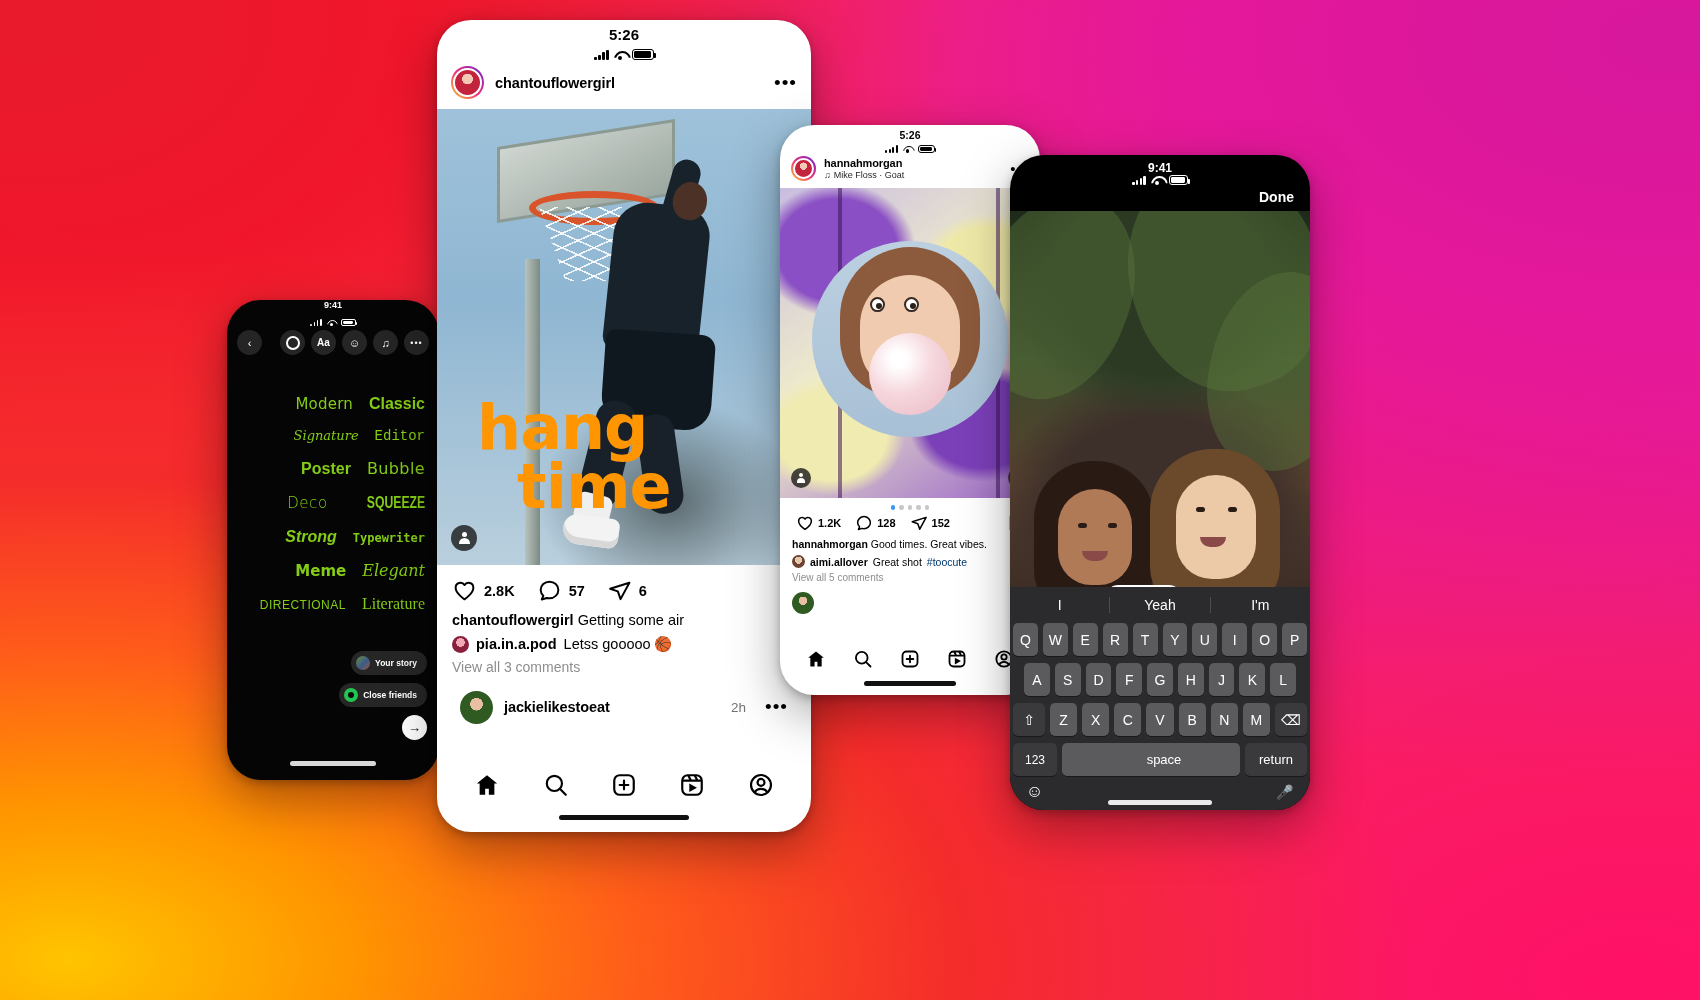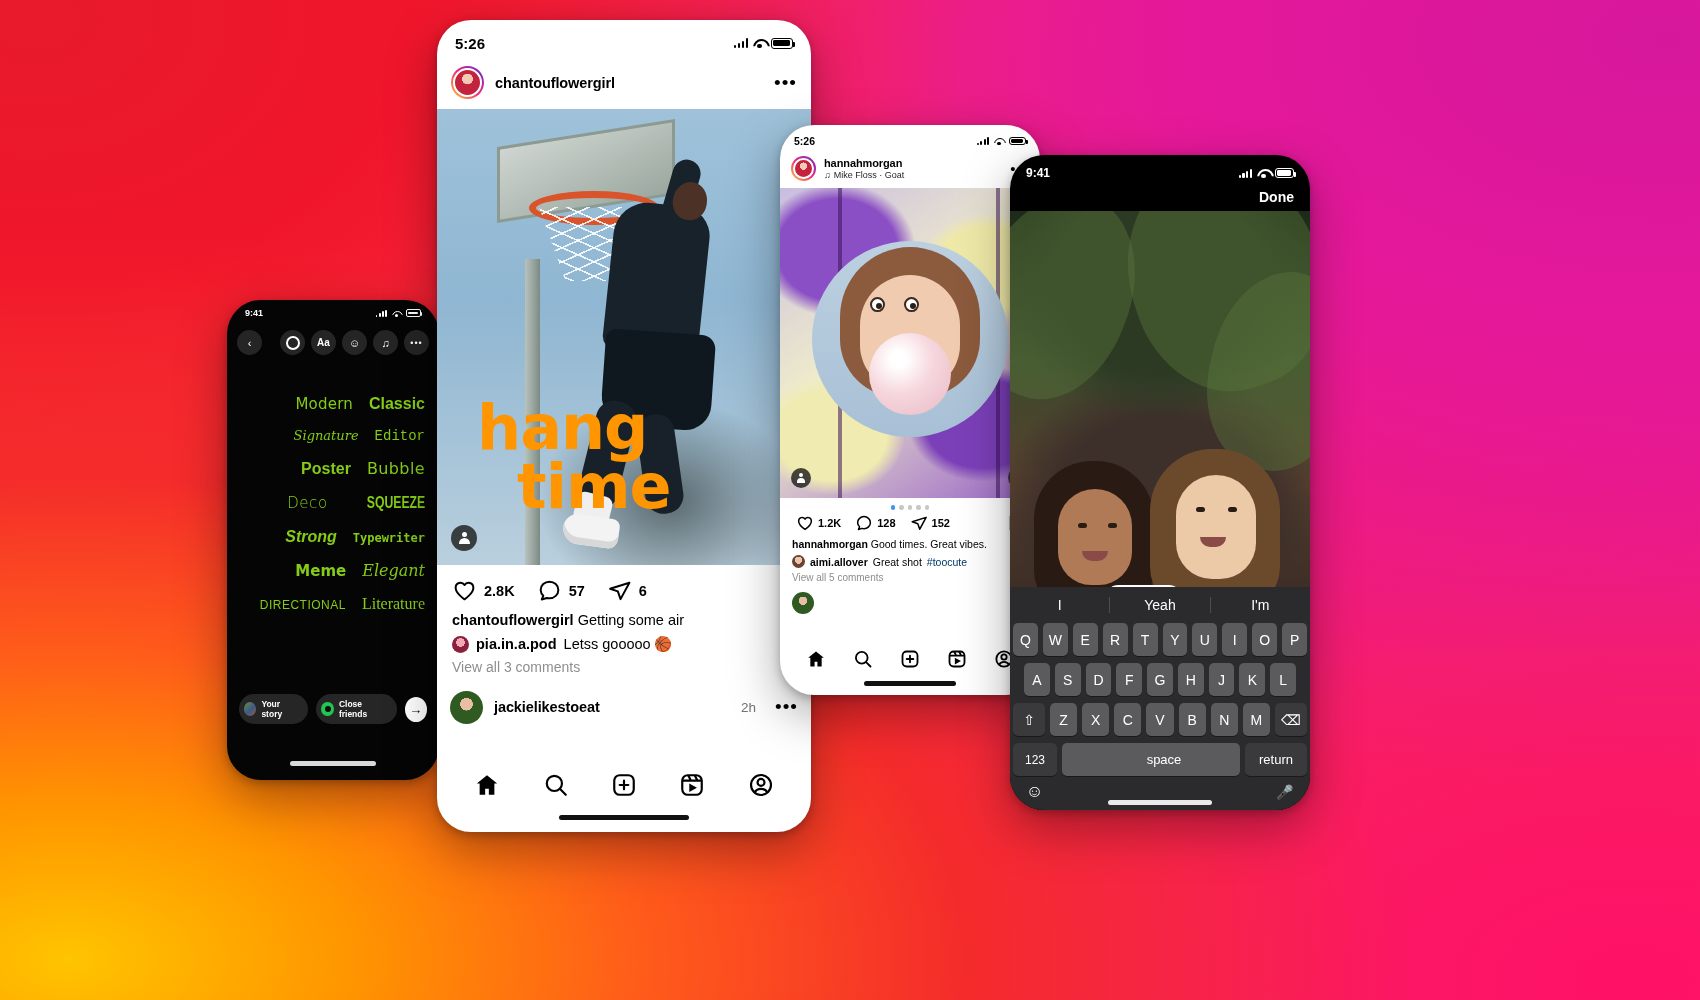--- a/index.html
+++ b/index.html
@@ -13,21 +13,21 @@
       radial-gradient(ellipse 110% 110% at 96% 98%, #FF1166 0%, #F81E63 30%, rgba(248,30,99,0) 66%),
       linear-gradient(120deg, #FF3B2F 0%, #FF2F55 40%, #F01A7A 70%, #D91AA8 100%);
     position:relative;
   }
   .stage { position:absolute; inset:0; }
 
   
   .phone { position:absolute; border-radius:34px; overflow:hidden;
            box-shadow:0 18px 50px rgba(0,0,0,.35), 0 3px 10px rgba(0,0,0,.25); }
   .statusbar { display:flex; align-items:center; justify-content:space-between;
-               padding:0 18px; font-size:13px; font-weight:700; }
+               padding:0 18px; font-size:13px; font-weight:700;flex-direction:column; }
   .sb-icons { display:flex; align-items:center; gap:5px; }
   .bars { display:flex; align-items:flex-end; gap:1.5px; height:10px; }
   .bars i { display:block; width:2.5px; border-radius:1px; background:currentColor; }
   .bars i:nth-child(1){height:3px}.bars i:nth-child(2){height:5px}
   .bars i:nth-child(3){height:7.5px}.bars i:nth-child(4){height:10px}
   .wifi { width:13px; height:10px; position:relative; }
   .wifi::before { content:""; position:absolute; left:0; top:1px; width:13px; height:13px;
       border:2.2px solid currentColor; border-radius:50%;
       clip-path:polygon(0 0,100% 0,100% 42%,0 42%); }
   .wifi::after { content:""; position:absolute; left:4.4px; top:6px; width:4.2px; height:4.2px;
@@ -66,22 +66,22 @@
   .fn-bubble      { font-family:"DejaVu Sans", sans-serif; font-weight:400; font-size:16px; letter-spacing:.4px;}
   .fn-deco        { font-family:"DejaVu Sans", sans-serif; font-weight:300; font-size:15px; letter-spacing:.6px;}
   .fn-squeeze     { font-family:"Liberation Sans Narrow","Liberation Sans", sans-serif; font-weight:700;
                     font-size:17px; transform:scaleX(.72); transform-origin:right center; letter-spacing:0; }
   .fn-strong      { font-family:"Liberation Sans", sans-serif; font-weight:700; font-style:italic; font-size:16px;}
   .fn-typewriter  { font-family:"DejaVu Sans Mono", monospace; font-weight:700; font-size:12px; }
   .fn-meme        { font-family:"DejaVu Sans", sans-serif; font-weight:700; font-size:15px; }
   .fn-elegant     { font-family:"DejaVu Serif", serif; font-style:italic; font-size:16px; }
   .fn-directional { font-family:"Liberation Sans", sans-serif; font-size:12px; letter-spacing:.5px; }
   .fn-literature  { font-family:"Liberation Serif", serif; font-size:16px; }
-  #p1 .chips { position:absolute; left:12px; right:12px; bottom:56px; display:flex;
-               align-items:center; gap:8px; }
+  #p1 .chips { position:absolute; left:12px; right:12px; bottom:40px; display:flex;
+               align-items:flex-end; gap:8px;flex-direction:column; }
   .chip { display:flex; align-items:center; gap:5px; background:#262626; border-radius:16px;
           padding:5px 10px 5px 5px; font-size:8.5px; font-weight:700; color:#fff; }
   .chip .av { width:14px; height:14px; border-radius:50%;
               background:linear-gradient(135deg,#6b8f3a,#3c5a8a 55%,#9c5b3a); }
   .chip .cf { width:14px; height:14px; border-radius:50%; background:#23c552;
               display:flex;align-items:center;justify-content:center;}
   .chip .cf::after{content:"";width:6px;height:6px;border-radius:50%;background:#0b0b0b;}
   .arrow-btn { width:25px; height:25px; border-radius:50%; background:#fff; color:#000;
                display:flex; align-items:center; justify-content:center; font-size:13px; margin-left:auto;}
   #p1 .homebar { bottom:14px; width:86px; background:rgba(255,255,255,.85); }
@@ -142,21 +142,21 @@
   .person-glyph::after{content:"";position:absolute;left:1px;top:6.5px;width:11px;height:6px;border-radius:6px 6px 0 0;background:#fff;}
   #p2 .actions { display:flex; align-items:center; gap:22px; padding:13px 15px 6px; }
   .act { display:flex; align-items:center; gap:7px; font-size:14.5px; font-weight:600; }
   .icn { width:25px; height:25px; }
   #p2 .caption { padding:2px 15px 0; font-size:14.5px; line-height:1.35; }
   #p2 .caption b { font-weight:600; }
   .cmt-line { display:flex; align-items:center; gap:7px; padding:5px 15px 0; font-size:14.5px; }
   .cmt-av { width:17px; height:17px; border-radius:50%;
             background:radial-gradient(circle at 50% 38%,#f0a8b4 0 32%, #8a1f3e 33% 100%); }
   .viewall { padding:6px 15px 0; font-size:14px; color:#8e8e8e; }
-  .nextpost { display:flex; align-items:center; gap:11px; padding:16px 13px 0; border-top:0; }
+  .nextpost { display:flex; align-items:center; gap:11px; padding:16px 23px 0; border-top:0; }
   .np-av { width:33px; height:33px; border-radius:50%;
            background:radial-gradient(circle at 50% 40%, #e9bfa4 0 24%, #2f5b22 25% 100%); }
   .np-time { margin-left:auto; font-size:13.5px; color:#737373; }
   #p2 .tabbar { position:absolute; left:0; right:0; bottom:34px; display:flex;
                 align-items:center; justify-content:space-around; padding:0 16px; }
   #p2 .homebar { bottom:12px; width:130px; background:#111; }
 
   
   #p3 { left:780px; top:125px; width:260px; height:570px; background:#fff; color:#000; }
   #p3 .statusbar { height:28px; color:#000; font-size:10.5px; padding:4px 14px 0; }

